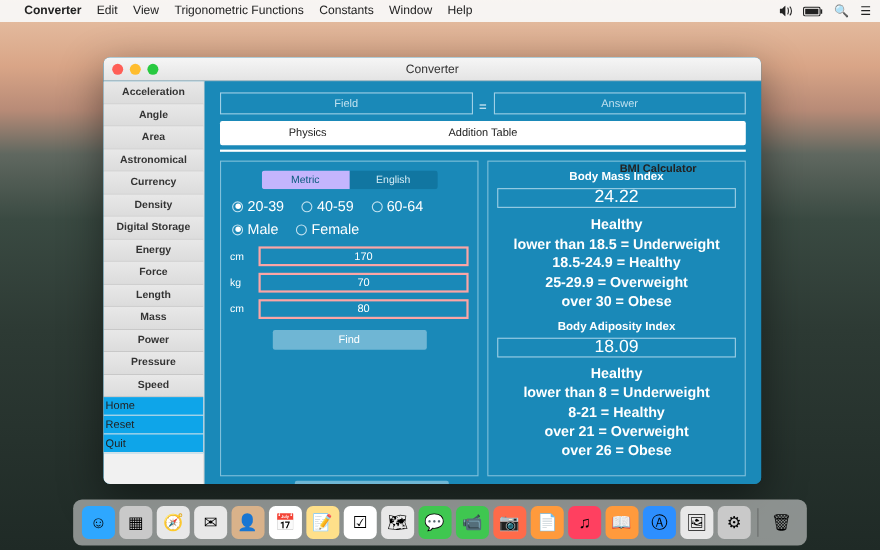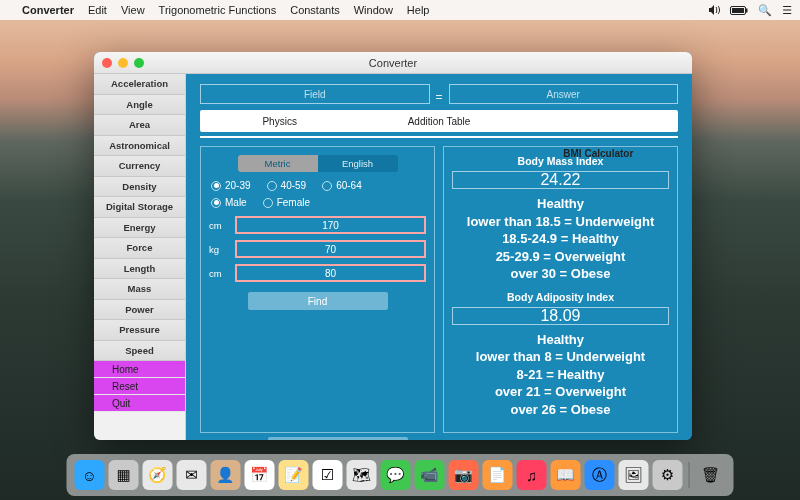--- a/index.html
+++ b/index.html
@@ -19,44 +19,44 @@
 .traffic { display: flex; gap: 6px; position: absolute; left: 8px; }
 .traffic span { width: 10px; height: 10px; border-radius: 50%; display: block; }
 .tl-close { background:#ff5f57; } .tl-min { background:#ffbd2e; } .tl-max { background:#28c940; }
 .titlebar .title { flex:1; text-align:center; font-size:11px; color:#333; }
 
 .winbody { position:absolute; top:22px; left:0; right:0; bottom:0; display:flex; }
 
 
 .sidebar { width: 92px; background:#f1f1f1; border-right:1px solid #cfcfcf; overflow:hidden; }
 .sidebar .cat { height: 20.5px; background: linear-gradient(#e8e8e8,#dcdcdc); border-bottom:1px solid #c8c8c8; font-size:9.5px; font-weight:600; color:#333; display:flex; align-items:center; justify-content:center; cursor:pointer; }
-.sidebar .act { height:17px; background:#d946ef; font-size:10px; color:#222; display:flex; align-items:center; padding-left:18px; border-bottom:1px solid #e8e8e8; cursor:pointer; }
+.sidebar .act { height:17px; background:#0ea5e9; font-size:10px; color:#222; display:flex; align-items:center; padding-left:2px; border-bottom:1px solid #e8e8e8; cursor:pointer; }
 
 
 .main { flex:1; background:#1a89b8; padding:6px 10px 10px 10px; color:#fff; font-size:10px; position:relative; }
 
 .toprow { display:flex; align-items:flex-end; gap:6px; margin:4px 4px 6px 4px; }
 .fieldbox { flex:1; height:20px; border:1px solid #9fd0e6; color:#bfe0ef; font-size:10px; display:flex; align-items:center; justify-content:center; background:transparent; }
 .eq { color:#eaf5fb; font-size:12px; }
 
 .tabbar { background:#fff; height:22px; margin:0 4px 4px 4px; display:flex; border-radius:2px; }
 .tab { flex:1; display:flex; align-items:center; justify-content:center; font-size:10px; color:#222; cursor:pointer; }
 .tab.active { font-weight:600; border-bottom:2px solid #1a89b8;margin-top:43px; }
 .tabunder { height:2px; background:#fff; margin:0 4px 8px 4px; }
 
 .panels { display:flex; gap:8px; margin:4px; }
 .panel { flex:1; border:1px solid #7fc0db; padding:8px 8px 6px 8px; }
 
 
 .segctl { display:flex; width:160px; margin:0 auto 8px auto; border-radius:3px; overflow:hidden; font-size:9.5px; }
 .seg { flex:1; text-align:center; padding:3px 0; cursor:pointer; }
-.seg.on { background:#a3a3a3; color:#0a5a7d; }
+.seg.on { background:#c4b5fd; color:#0a5a7d; }
 .seg.off { background:#1176a1; color:#d7edf6; }
 
-.radios { display:flex; flex-wrap:wrap; gap:4px 16px; margin:4px 2px 8px 2px; font-size:10px; }
+.radios { display:flex; flex-wrap:wrap; gap:4px 16px; margin:4px 2px 8px 2px; font-size:13px; }
 .radio { display:flex; align-items:center; gap:4px; cursor:pointer; }
 .rdot { width:10px; height:10px; border-radius:50%; border:1.5px solid #bfe0ef; display:flex; align-items:center; justify-content:center; }
 .rdot.sel::after { content:""; width:5px; height:5px; border-radius:50%; background:#fff; }
 
 .frow { display:flex; align-items:center; gap:6px; margin:6px 0; }
 .frow .lbl { width:20px; font-size:9.5px; }
 .finput { flex:1; height:18px; border:2px solid #fca5a5; background:transparent; color:#fff; font-size:10px; text-align:center; outline:none; }
 
 .btn { width:140px; height:18px; margin:10px auto 0 auto; background:#6fb6d4; color:#fff; font-size:10px; display:flex; align-items:center; justify-content:center; border-radius:2px; cursor:pointer; }
 

